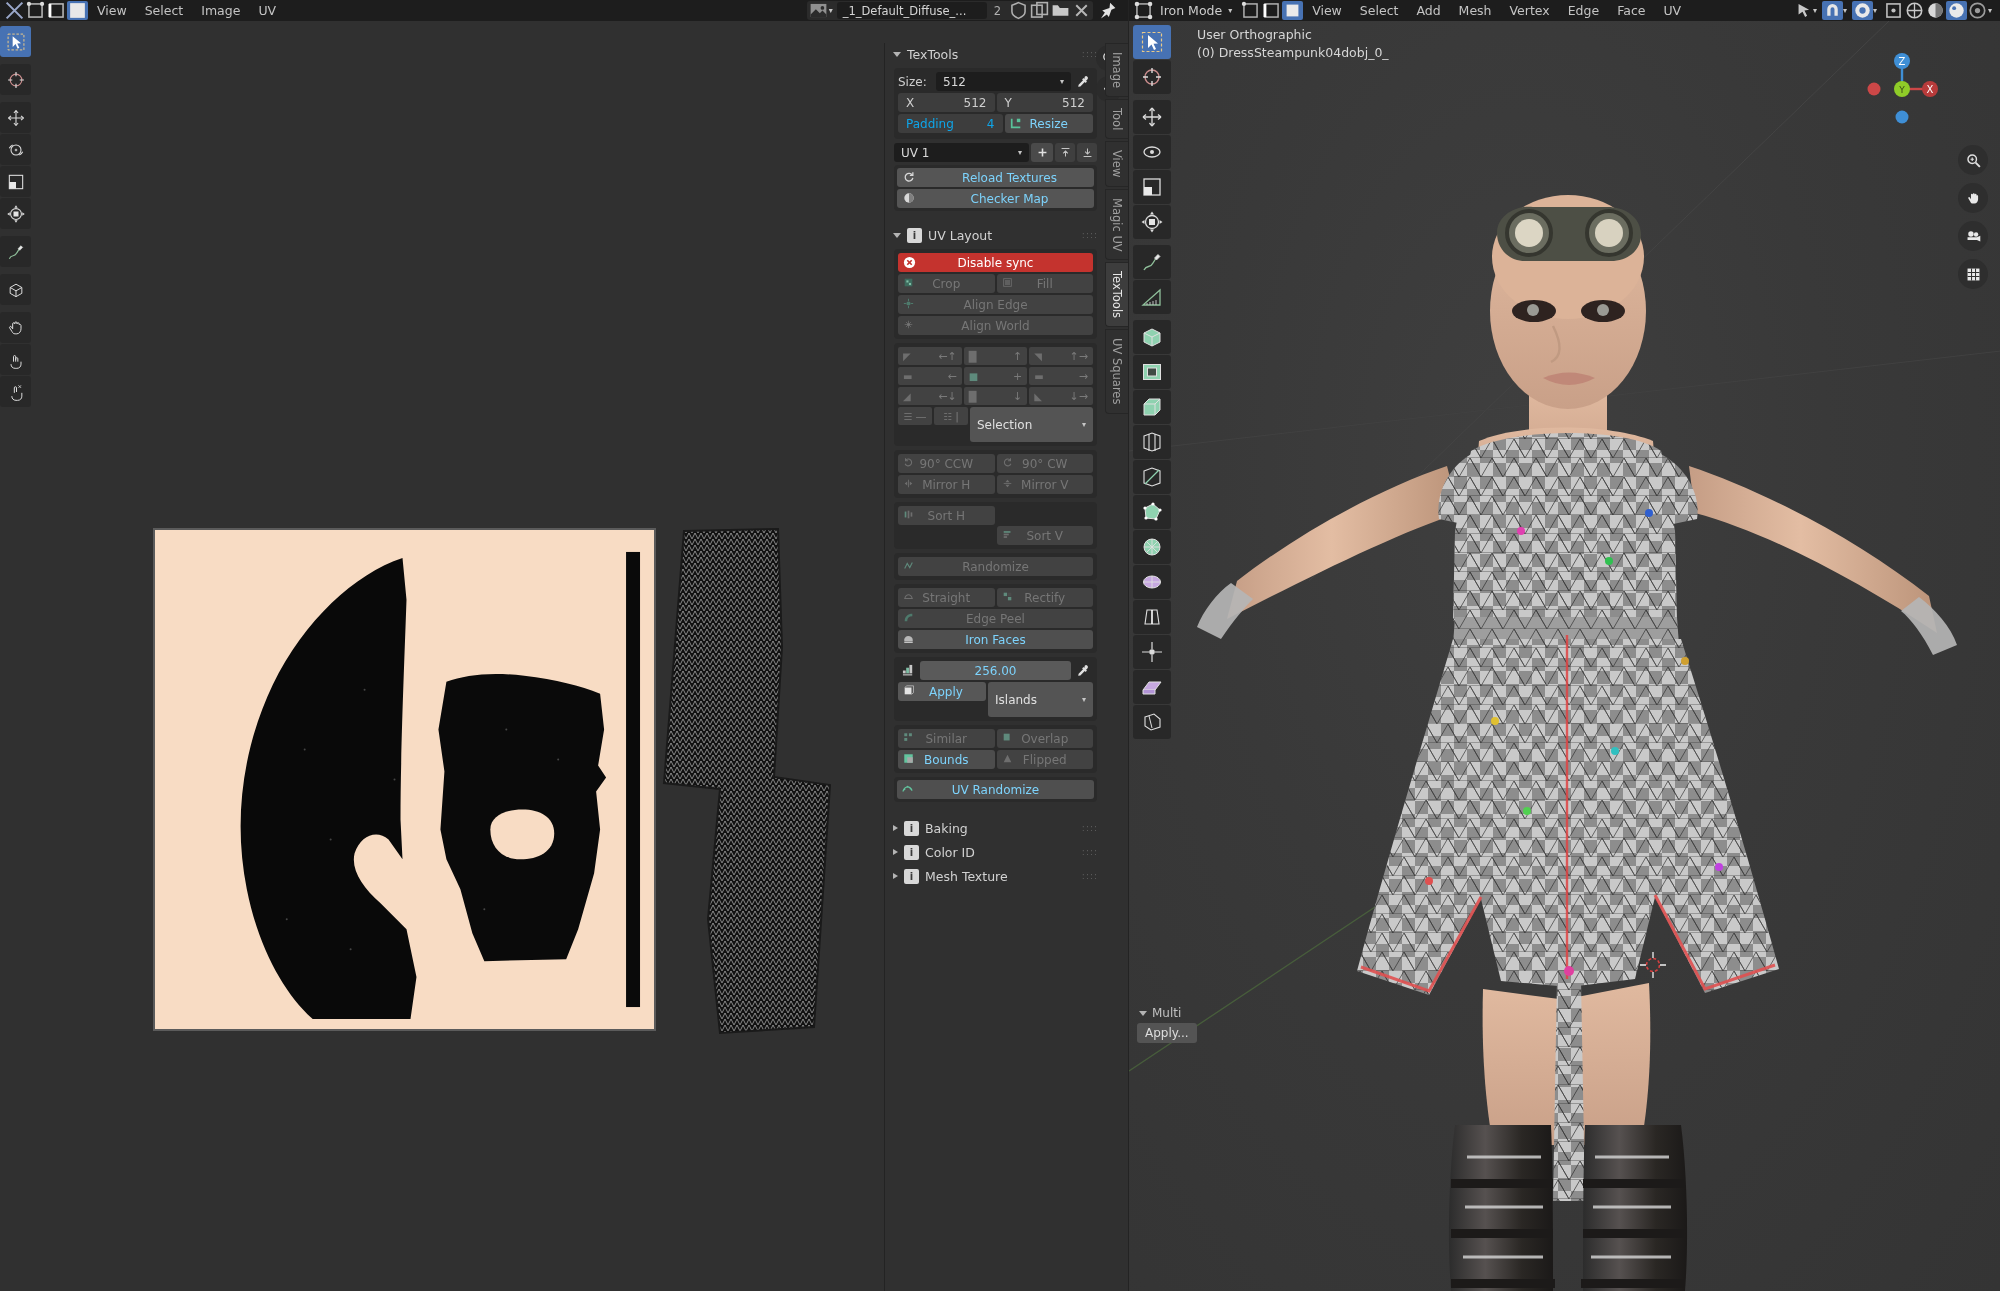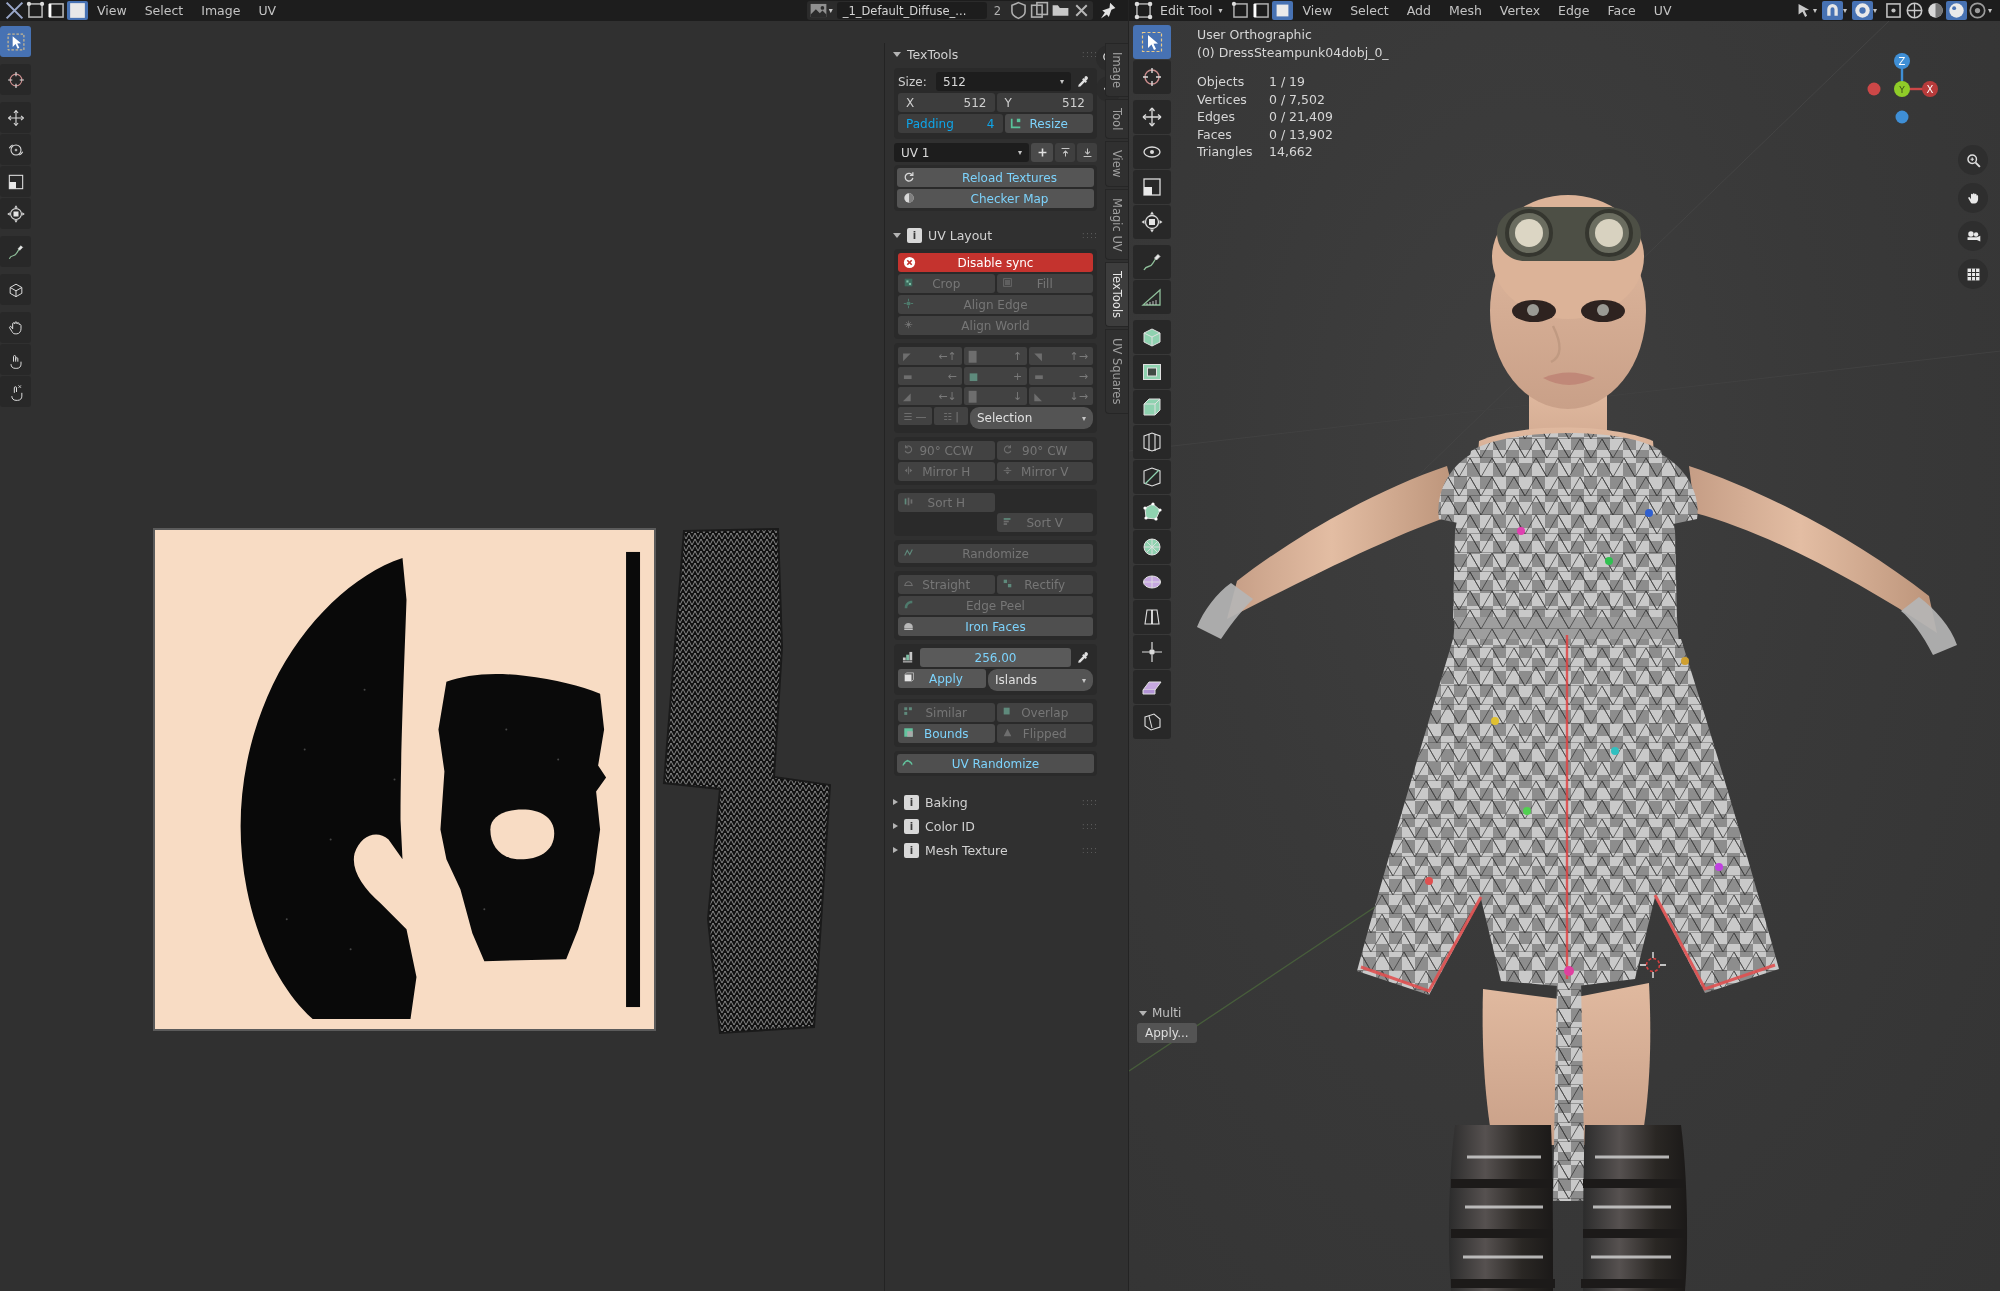--- a/index.html
+++ b/index.html
@@ -108,21 +108,21 @@
   .btn.ico { justify-content: flex-start; }
   .row { display: flex; gap: 2px; margin-bottom: 2px; }
   .row > * { flex: 1; }
   .grid3 { display: grid; grid-template-columns: 1fr 1fr 1fr; gap: 2px; }
   .gbtn {
     background: #424242; border-radius: 2px; height: 18px; display: flex; align-items: center;
     justify-content: space-between; padding: 0 5px; color: #7a7a7a; font-size: 11px;
   }
   .gbtn .gl { color: #6e6e6e; font-size: 10px; }
   .sel-dd {
-    background: #545454; border-radius: 9px; height: 22px; display: flex; align-items: center;
+    background: #545454; border-radius: 3px; height: 35px; display: flex; align-items: center;
     padding: 0 7px; color: #e0e0e0; font-size: 12px; justify-content: space-between; gap: 24px;
   }
   .chev { font-size: 8px; color: #c6c6c6; }
 
   
   .vp3d {
     width: 872px; height: 1291px; background: #393939; position: relative;
     display: flex; flex-direction: column; border-left: 1px solid #232323;
   }
   .vp-canvas { flex: 1; position: relative; overflow: hidden;
@@ -807,21 +807,21 @@
     <div class="hdr">
       <span class="icon-btn">
         <svg viewBox="0 0 16 16">
             <rect x="3" y="3" width="10" height="10" fill="none" stroke="#b6b6b6" stroke-width="1.1"></rect>
             <circle cx="3" cy="3" r="1.7" fill="#ddd"></circle>
             <circle cx="13" cy="3" r="1.7" fill="#ddd"></circle>
             <circle cx="3" cy="13" r="1.7" fill="#ddd"></circle>
             <circle cx="13" cy="13" r="1.7" fill="#ddd"></circle>
           </svg>
       </span>
-      <span style="color:#cdcdcd; font-size:12.5px; padding:0 6px;">Edit Tool</span>
+      <span style="color:#cdcdcd; font-size:12.5px; padding:0 6px;">Iron Mode</span>
       <span class="chev" style="margin-right:8px;">▾</span>
 
       <span class="icon-btn">
         <svg viewBox="0 0 16 16">
             <rect x="3" y="3" width="10" height="10" fill="none" stroke="#b6b6b6" stroke-width="1.1"></rect>
             <circle cx="3" cy="3" r="1.6" fill="#ddd"></circle>
           </svg>
       </span>
       <span class="icon-btn">
         <svg viewBox="0 0 16 16">
@@ -903,32 +903,20 @@
       <svg style="position:absolute; inset:0; width:100%; height:100%;">
         <line x1="760" y1="0" x2="180" y2="560" stroke="#444" stroke-width="1"></line>
         <line x1="0" y1="430" x2="872" y2="330" stroke="#414141" stroke-width="1"></line>
         <line x1="0" y1="1050" x2="300" y2="850" stroke="#4d6b3c" stroke-width="1.3" opacity="0.75"></line>
       </svg>
 
       <div class="stats">
         <div>User Orthographic</div>
         <div>(0) DressSteampunk04dobj_0_</div>
         <div style="height:12px;"></div>
-        <div class="g">
-          <div>Objects</div>
-          <div>1 / 19</div>
-          <div>Vertices</div>
-          <div>0 / 7,502</div>
-          <div>Edges</div>
-          <div>0 / 21,409</div>
-          <div>Faces</div>
-          <div>0 / 13,902</div>
-          <div>Triangles</div>
-          <div>14,662</div>
-        </div>
       </div>
 
       <div class="vp-toolbar">
         <div class="vt-ic act">
           <svg viewBox="0 0 24 24">
               <rect x="2.5" y="2.5" width="19" height="19" fill="none" stroke="#e8c98a" stroke-width="1.2" stroke-dasharray="3 2"></rect>
               <path d="M8 5 L8 18 L11.5 14.5 L14 20 L16 19 L13.5 13.8 L18 13.5 Z" fill="#fff"></path>
             </svg>
         </div>
         <div class="vt-ic">

